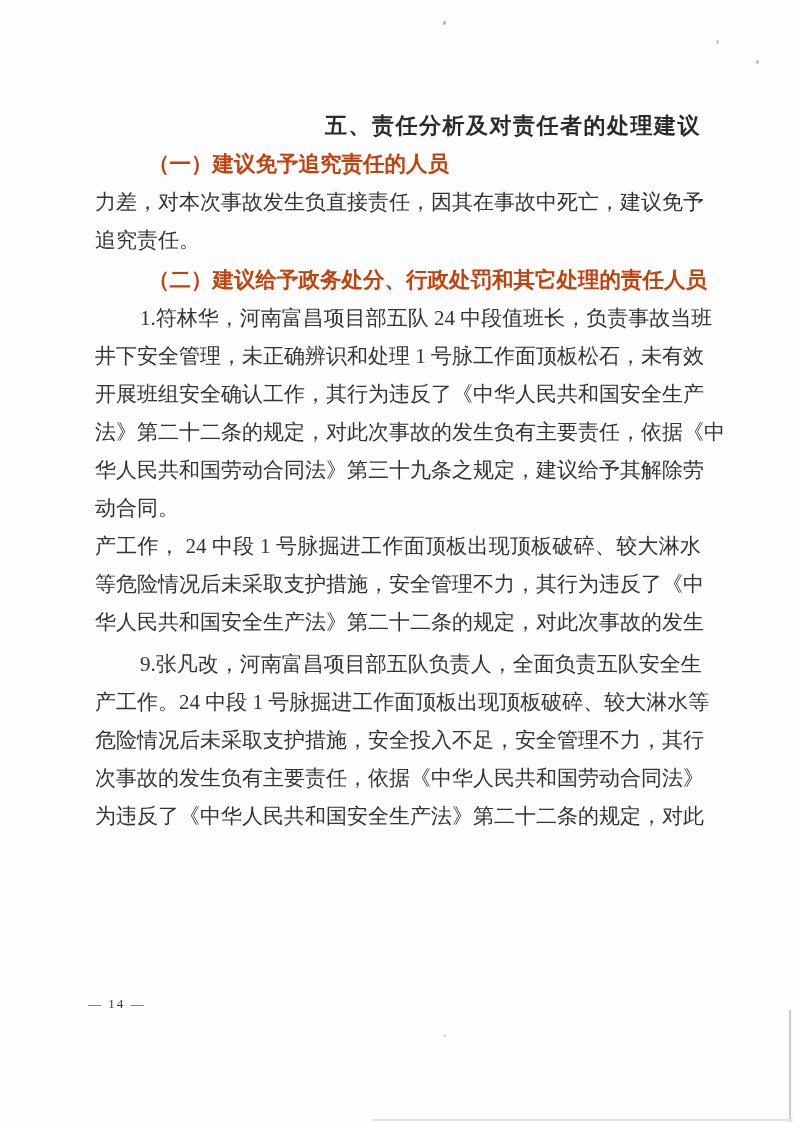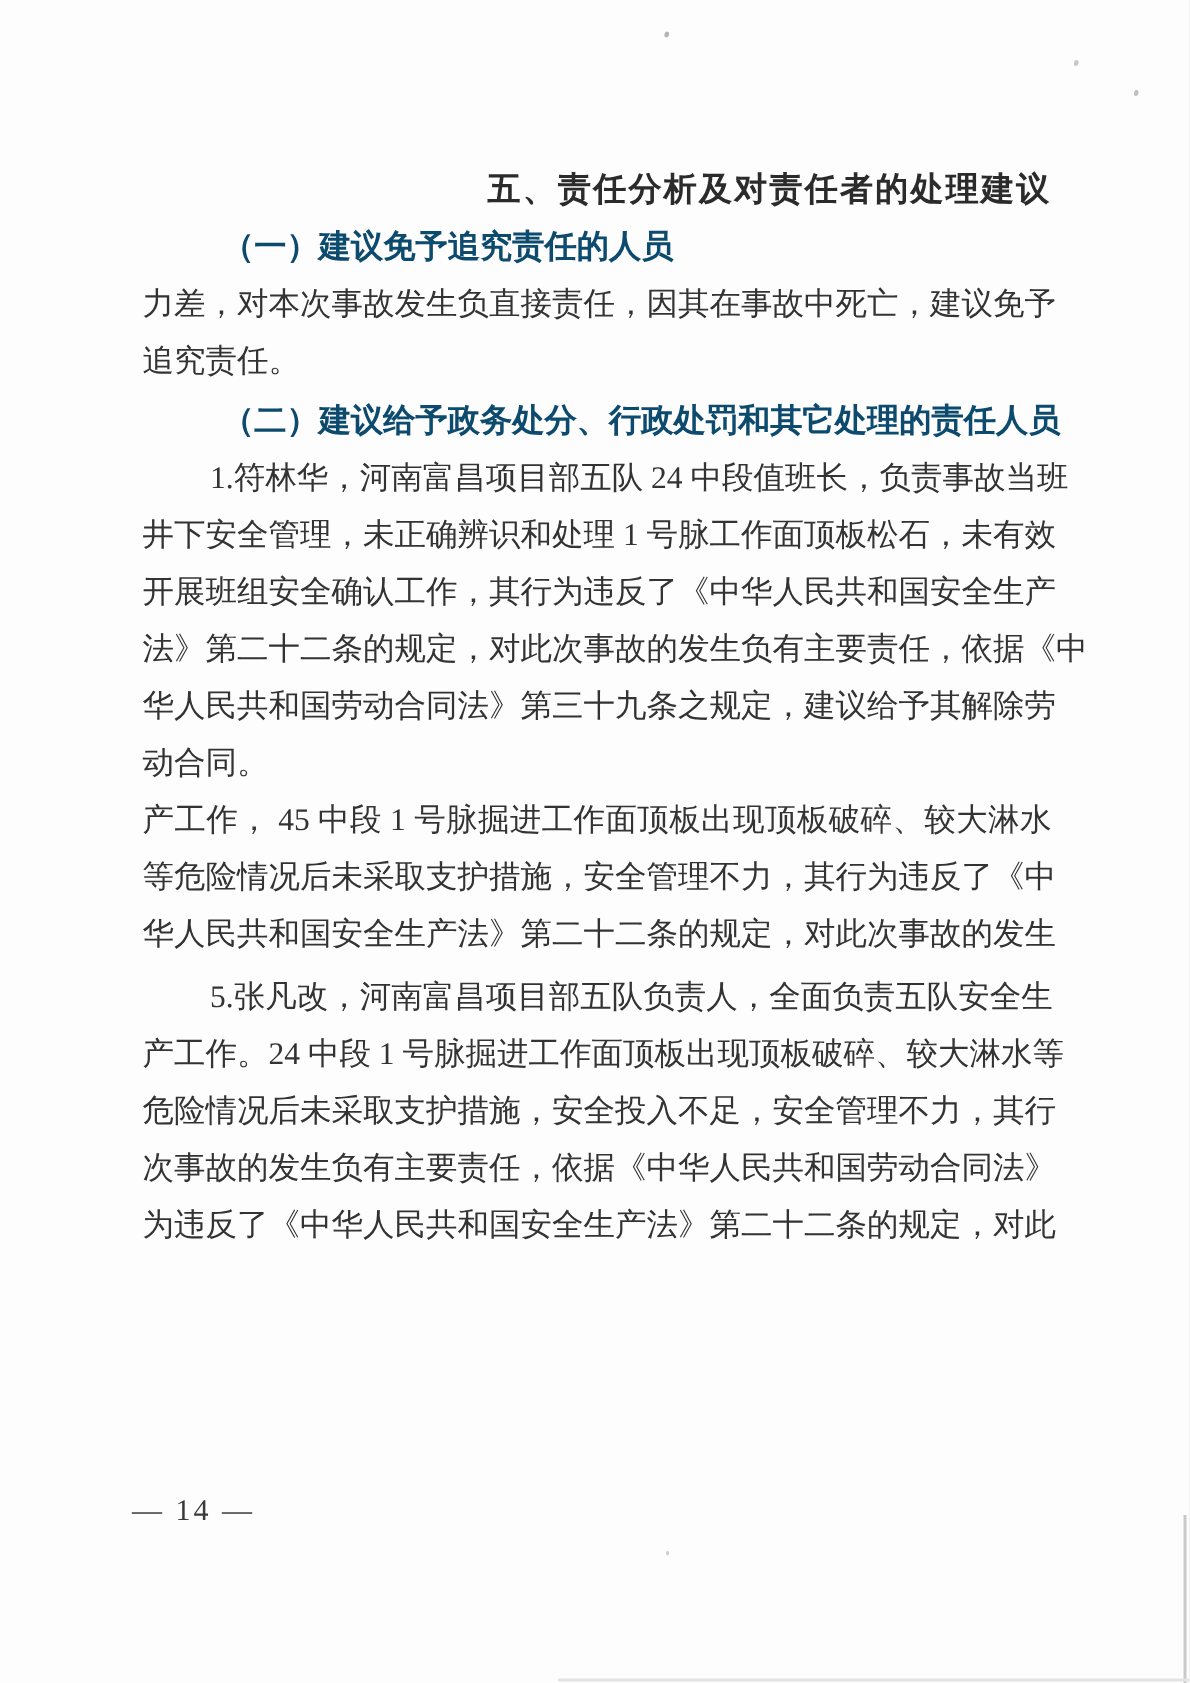--- a/index.html
+++ b/index.html
@@ -39,34 +39,34 @@
     white-space:nowrap;
     text-align:right;
   }
   .sub-heading {
     margin:0;
     font-family:Liberation Serif, serif;
     font-size:21.5px;
     font-weight:700;
     line-height:38px;
     text-indent:53px;
-    color:#0c4a6e;
+    color:#c2410c;
     white-space:nowrap;
   }
   .h2gap { margin-top:2px; }
   .u-name {
     text-decoration:underline;
     text-underline-offset:3px;
     text-decoration-thickness:1px;
   }
   .footer-num {
     position:absolute;
     left:88px; top:996px;
     font-family:"Liberation Serif","DejaVu Serif",serif;
-    font-size:20px;
+    font-size:13px;
     letter-spacing:2px;
     color:#3a3a3a;
   }
   .speck {
     position:absolute;
     background:#b5b5b5;
     border-radius:50%;
   }
   .sp1 { left:443px; top:21px;  width:3px; height:4px; transform:rotate(20deg); }
   .sp2 { left:716px; top:40px;  width:3px; height:4px; background:#c8c8c8; transform:rotate(15deg); }
@@ -100,25 +100,25 @@
 
     <h2 class="sub-heading h2gap">（二）建议给予政务处分、行政处罚和其它处理的责任人员</h2>
 
     <p class="ln just indent-num">1.符林华，河南富昌项目部五队 24 中段值班长，负责事故当班</p>
     <p class="ln just">井下安全管理，未正确辨识和处理 1 号脉工作面顶板松石，未有效</p>
     <p class="ln just">开展班组安全确认工作，其行为违反了《中华人民共和国安全生产</p>
     <p class="ln just">法》第二十二条的规定，对此次事故的发生负有主要责任，依据《中</p>
     <p class="ln just">华人民共和国劳动合同法》第三十九条之规定，建议给予其解除劳</p>
     <p class="ln">动合同。</p>
 
-    <p class="ln just">产工作， 45 中段 1 号脉掘进工作面顶板出现顶板破碎、较大淋水</p>
+    <p class="ln just">产工作， 24 中段 1 号脉掘进工作面顶板出现顶板破碎、较大淋水</p>
     <p class="ln just">等危险情况后未采取支护措施，安全管理不力，其行为违反了《中</p>
     <p class="ln just">华人民共和国安全生产法》第二十二条的规定，对此次事故的发生</p>
 
-    <p class="ln just indent-num pgap">5.张凡改，河南富昌项目部五队负责人，全面负责五队安全生</p>
+    <p class="ln just indent-num pgap">9.张凡改，河南富昌项目部五队负责人，全面负责五队安全生</p>
     <p class="ln just">产工作。24 中段 1 号脉掘进工作面顶板出现顶板破碎、较大淋水等</p>
     <p class="ln just">危险情况后未采取支护措施，安全投入不足，安全管理不力，其行</p>
     <p class="ln just">次事故的发生负有主要责任，依据《中华人民共和国劳动合同法》</p>
     <p class="ln just">为违反了《中华人民共和国安全生产法》第二十二条的规定，对此</p>
 
   </div>
 
   <div class="footer-num">— 14 —</div>
 
   <div class="speck sp1"></div>

